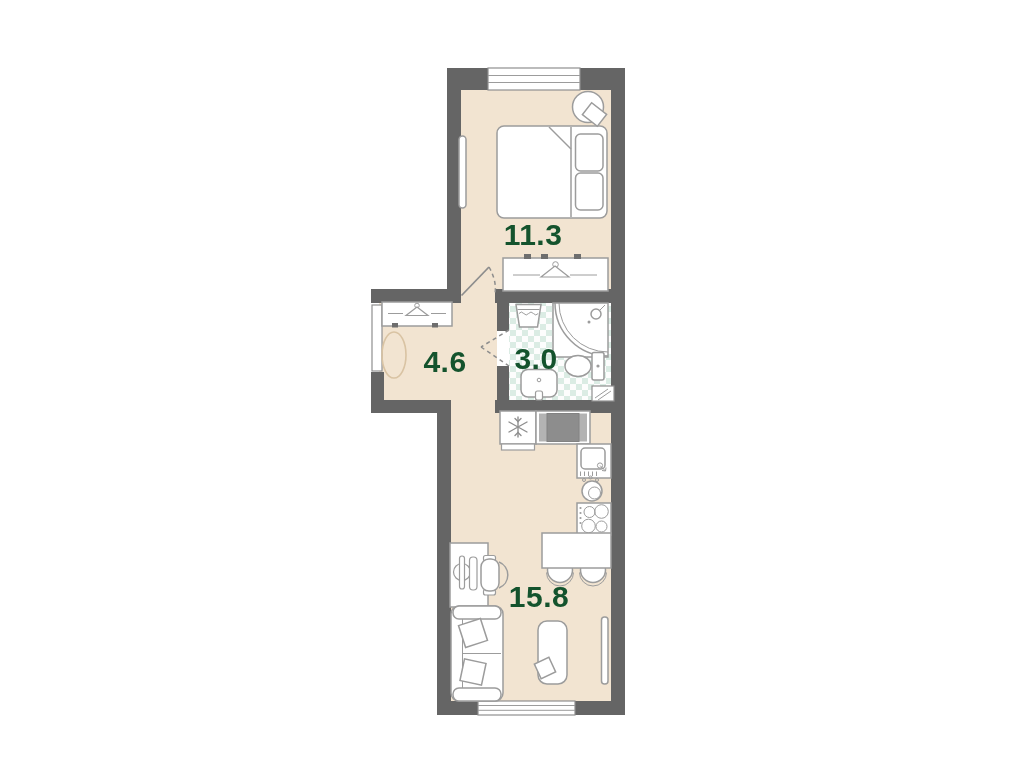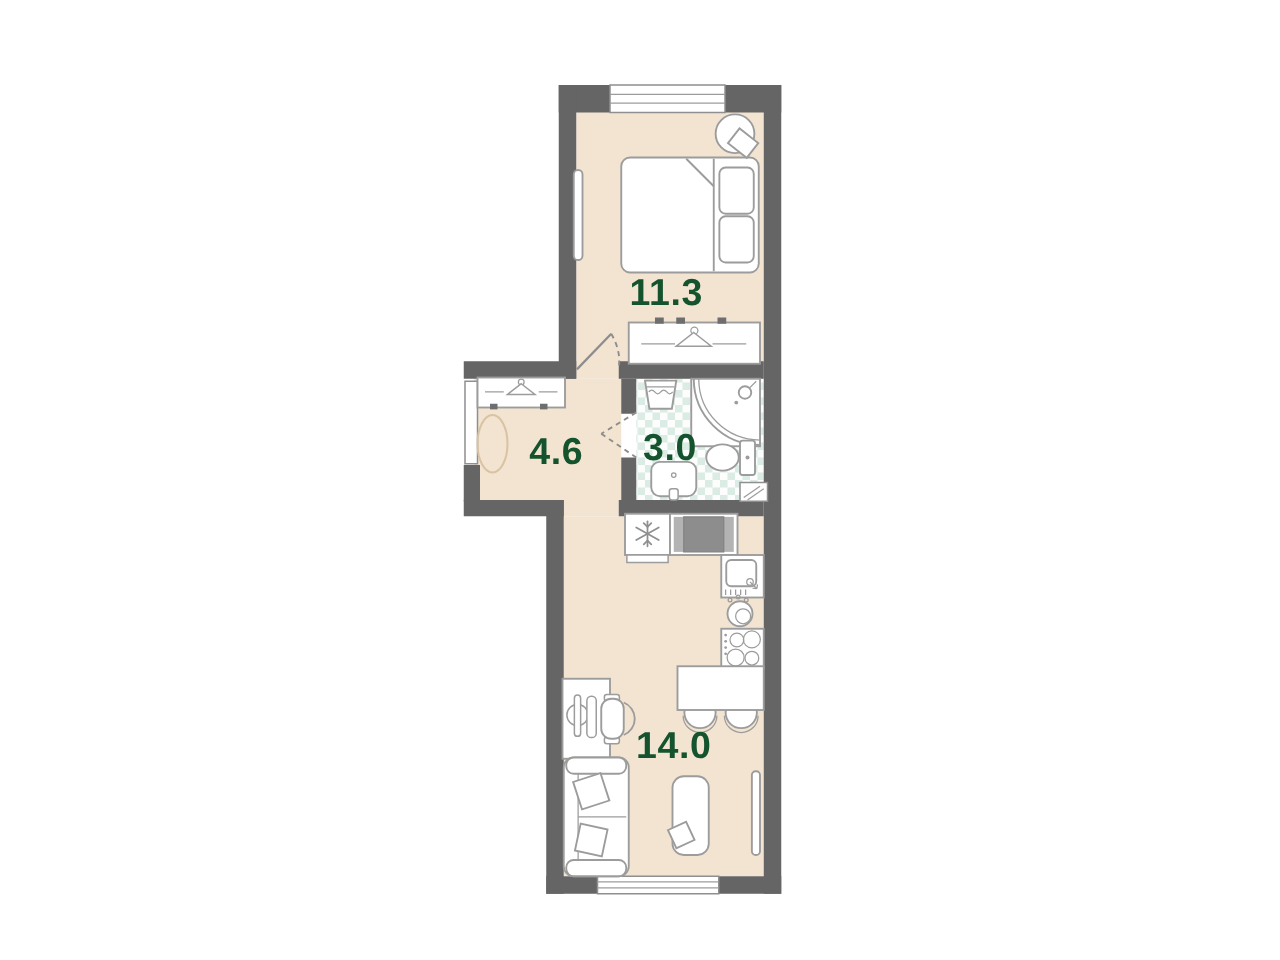--- a/index.html
+++ b/index.html
@@ -230,14 +230,14 @@
     <rect class="f" x="537" y="660" width="16" height="16" transform="rotate(-25 545 668)"></rect>
   </g>
   <g>
     <rect class="f" x="601.5" y="617" width="6.5" height="67" rx="3"></rect>
   </g>
 </svg>
 
 <div class="room-label" style="left:533px;top:235px;">11.3</div>
 <div class="room-label" style="left:445px;top:362px;">4.6</div>
 <div class="room-label" style="left:536px;top:347px;margin-top:12px;">3.0</div>
-<div class="room-label" style="left:539px;top:597px;">14.0</div>
+<div class="room-label" style="left:539px;top:597px;">15.8</div>
 </div>
 
 </body></html>

